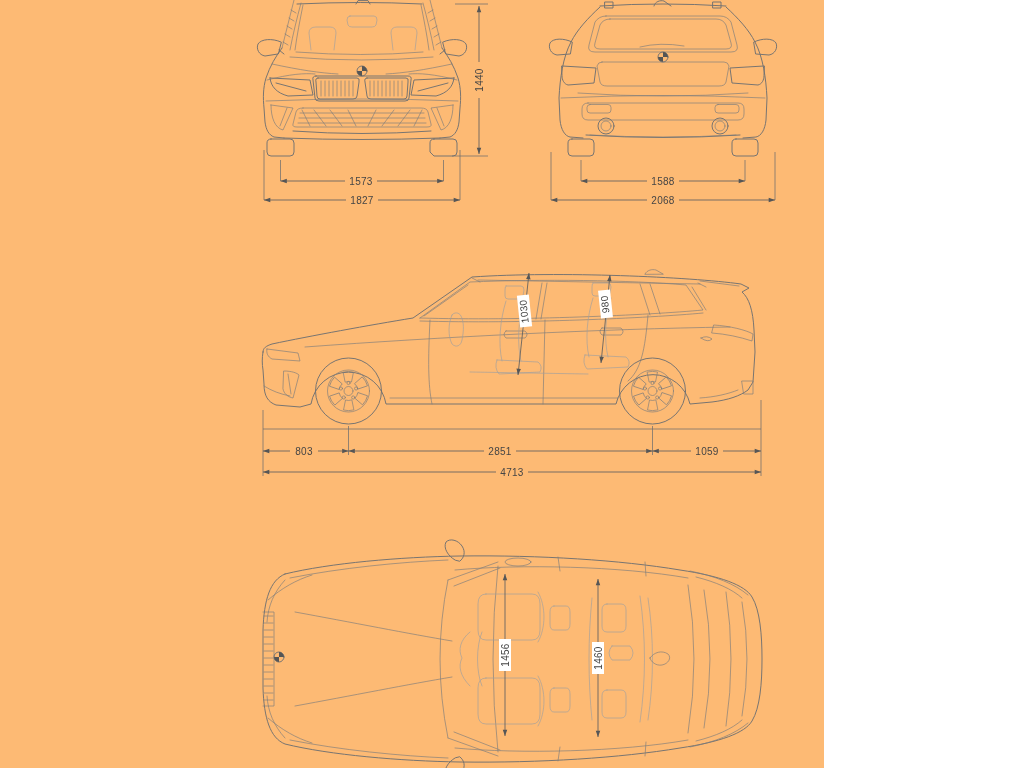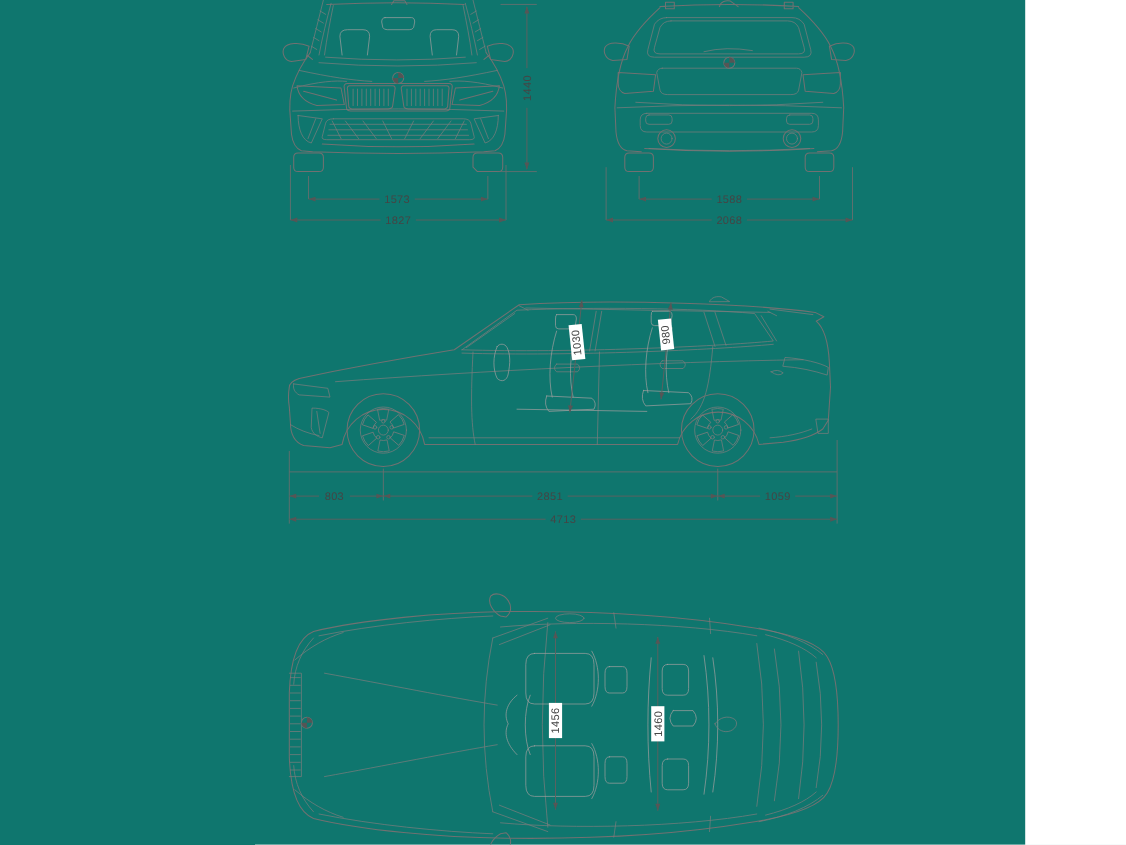--- a/index.html
+++ b/index.html
@@ -1,16 +1,16 @@
 <!DOCTYPE html>
 <html><head>
 <meta charset="utf-8">
 <style>
   html,body{margin:0;padding:0;background:#fff;}
-  .stage{position:relative;width:932px;height:768px;background:#0f766e;overflow:hidden;
+  .stage{position:relative;width:824px;height:768px;background:#fdba74;overflow:hidden;
          font-family:"Liberation Sans",sans-serif;}
   svg{position:absolute;inset:0;display:block;}
   .car{fill:none;stroke:#717171;stroke-width:.95;stroke-linecap:round;stroke-linejoin:round;}
   .fine{fill:none;stroke:#7c7c7c;stroke-width:.65;stroke-linecap:round;stroke-linejoin:round;}
   .int{fill:none;stroke:#9f9f9f;stroke-width:.65;stroke-linecap:round;stroke-linejoin:round;}
   .dim{fill:none;stroke:#5f5f5f;stroke-width:.85;}
   .ext{fill:none;stroke:#6f6f6f;stroke-width:.75;}
   .lbl{font:10px "Liberation Sans",sans-serif;fill:#454545;letter-spacing:.3px;}
   .dark{fill:#555555;stroke:none;}
   .whitebg{fill:#ffffff;stroke:none;}

